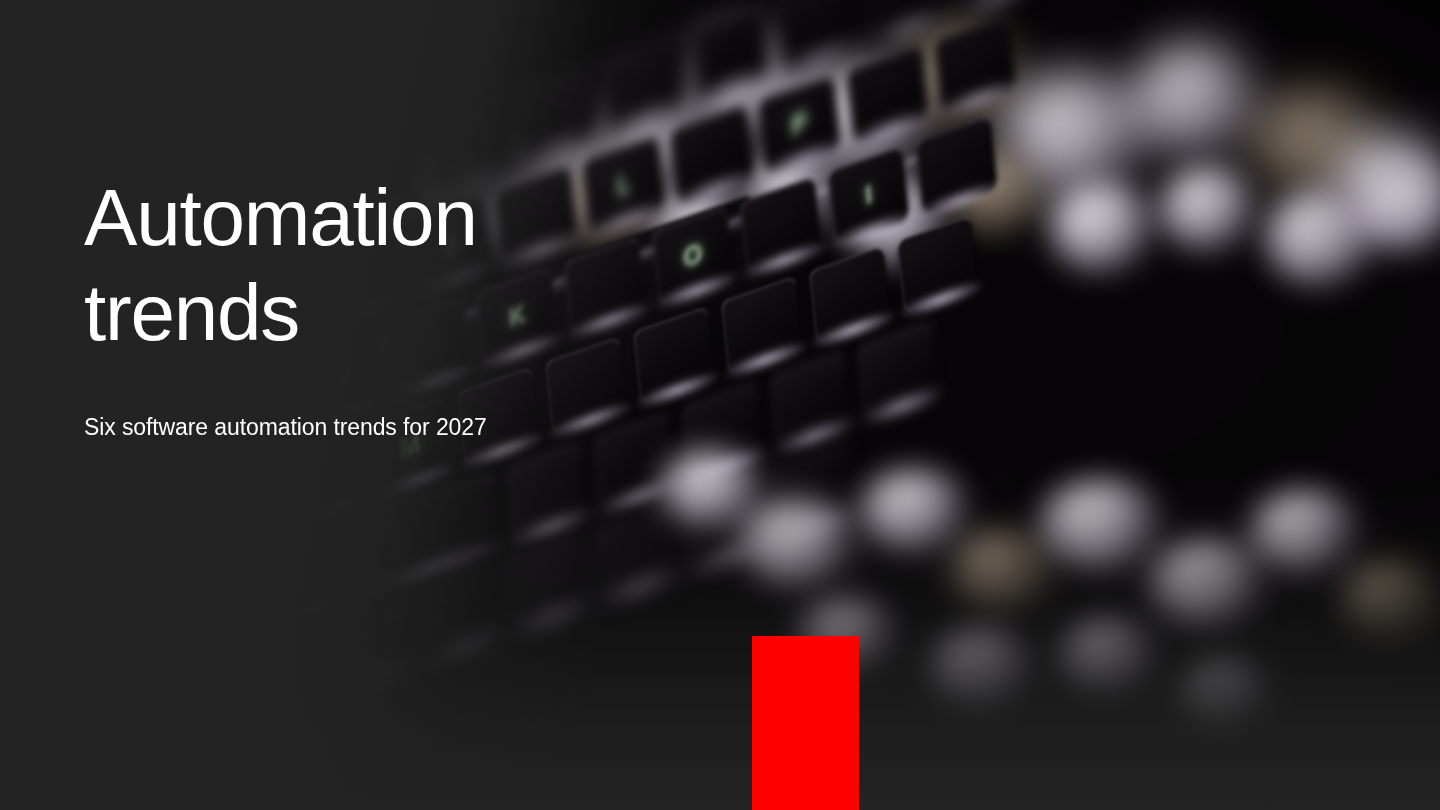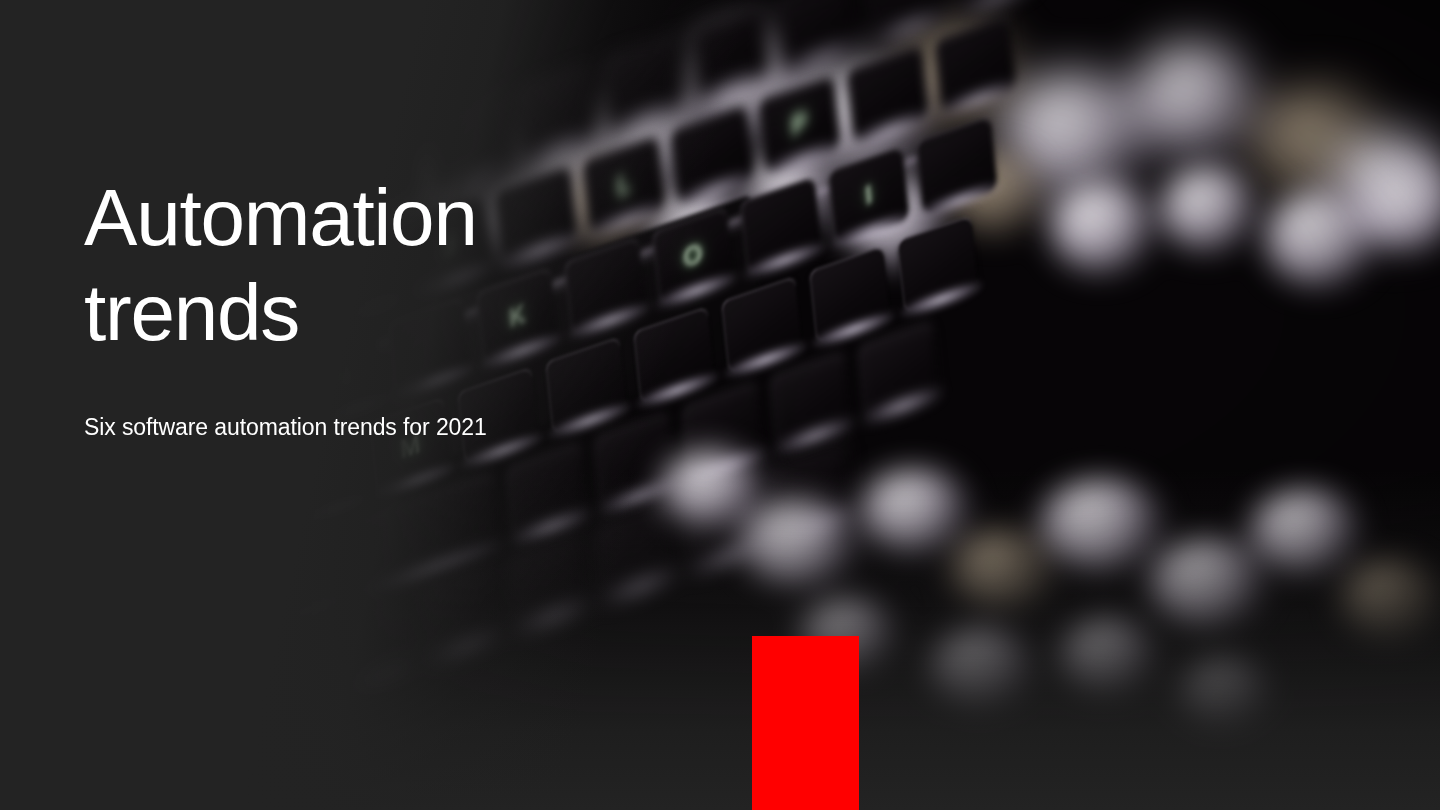--- a/index.html
+++ b/index.html
@@ -327,18 +327,18 @@
       <div class="bokeh" style="left:1180px; top:660px; width:90px;  height:72px;"></div>
     </div>
 
     <div class="photo-vignette"></div>
     <div class="photo-fade"></div>
   </div>
 
   <div class="copy">
     <h1 class="title" style="color: rgb(255, 255, 255);">Automation
 trends</h1>
-    <p class="subtitle" style="color: rgb(255, 255, 255);">Six software automation trends for 2021</p>
+    <p class="subtitle" style="color: rgb(255, 255, 255);">Six software automation trends for 2027</p>
   </div>
 
   <div class="accent-bar" style="background: rgb(255, 0, 0);"></div>
 
 </div>
 
 </body></html>

